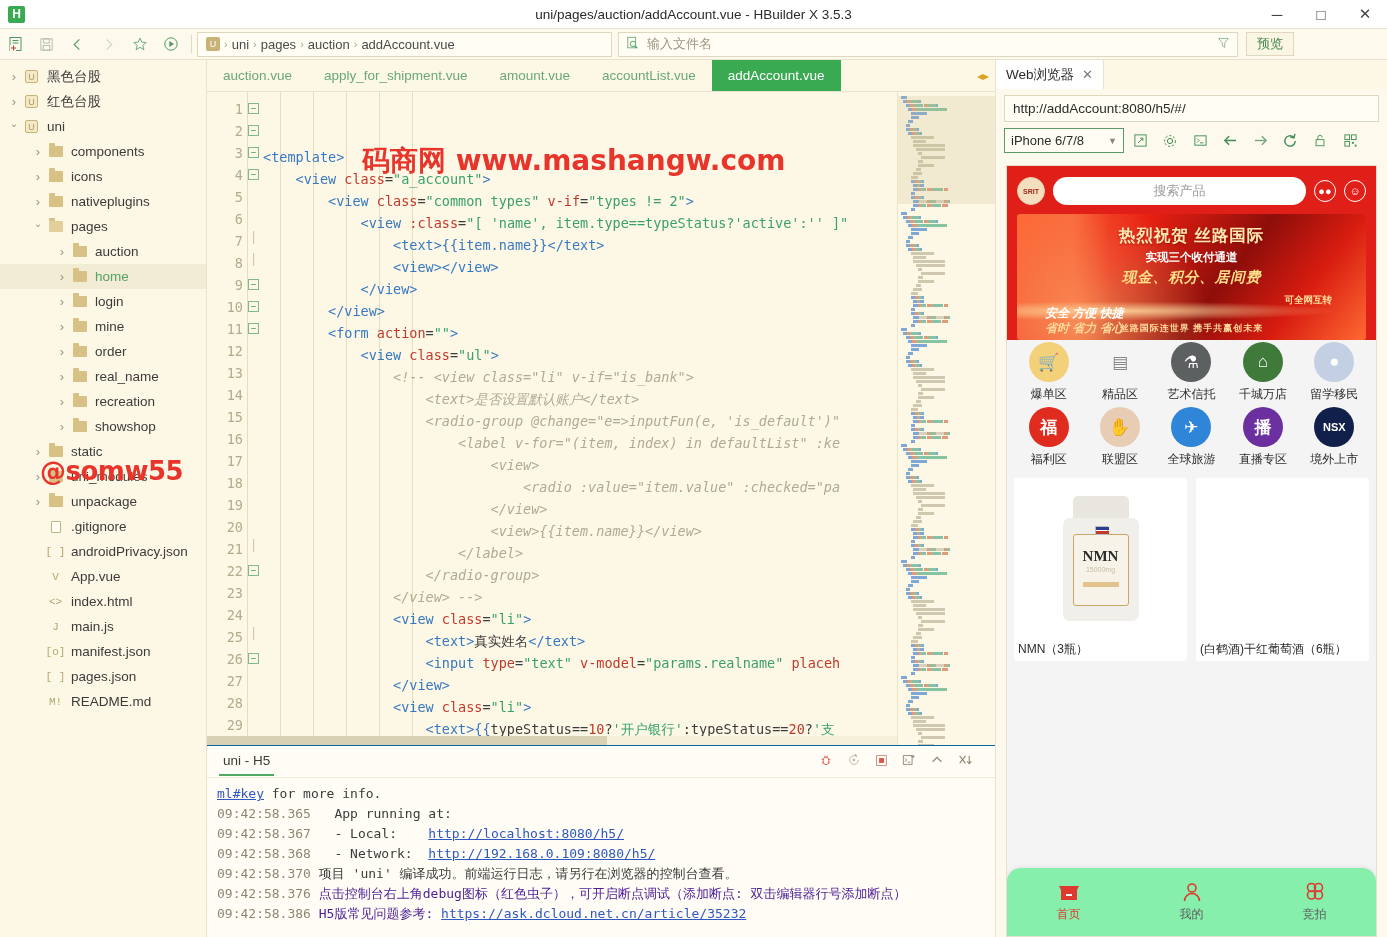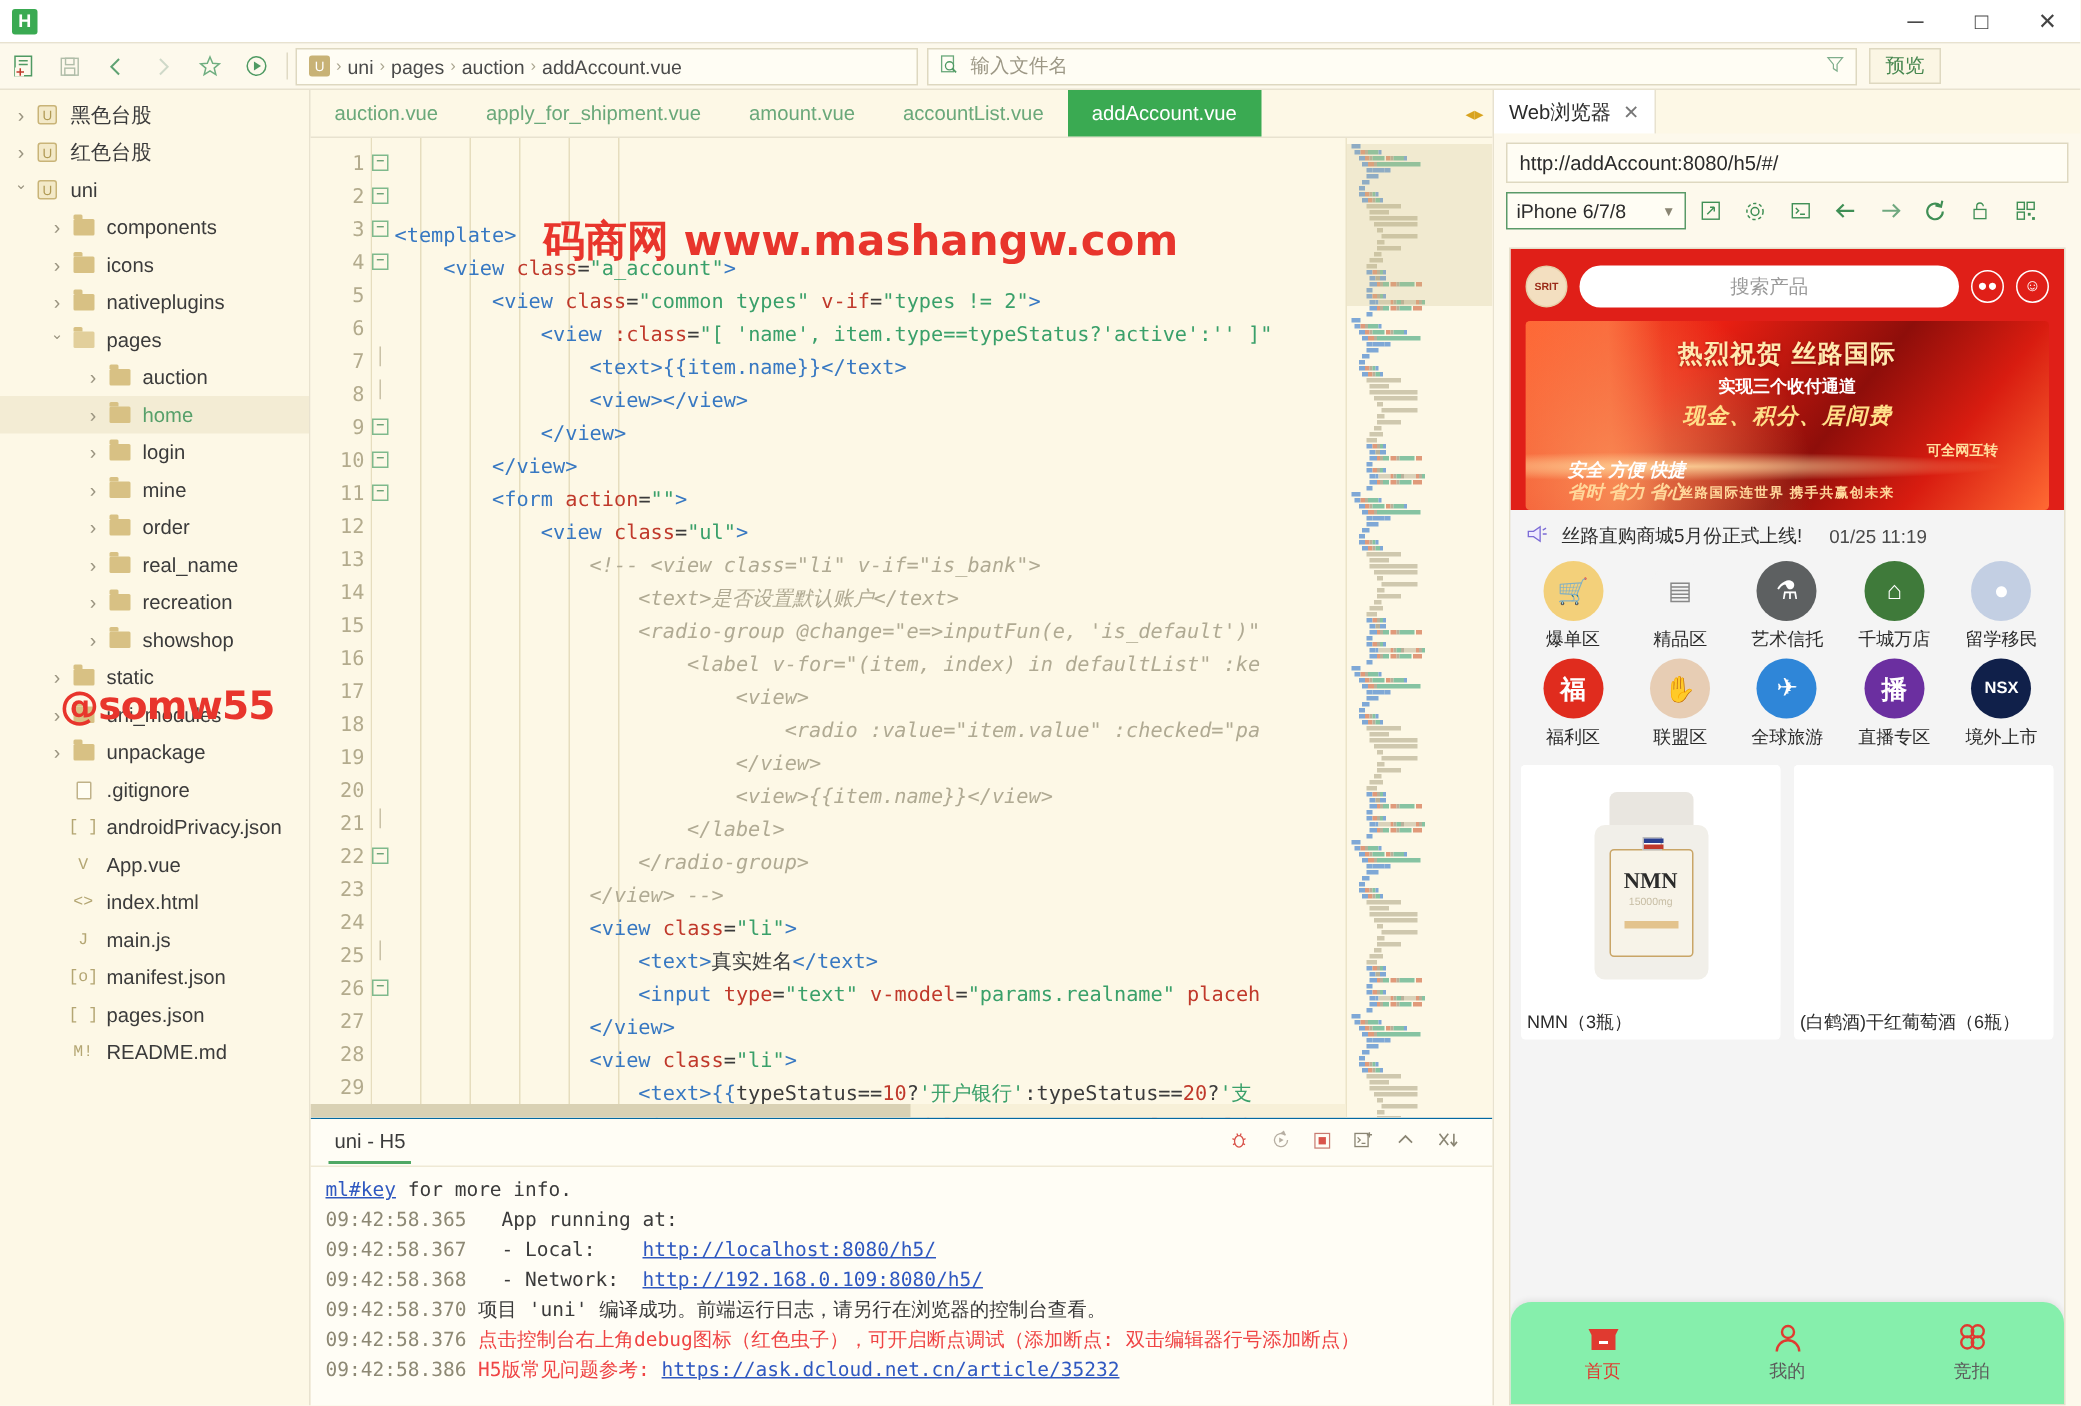--- a/index.html
+++ b/index.html
@@ -202,21 +202,21 @@
   .ci.red { color:#d9544b; }
   .ci.dk { color:#8a8573; }
   .console-body {
     flex:1 1 auto; padding:6px 0 0 10px; overflow:hidden;
     font-family:"DejaVu Sans Mono","Liberation Mono",monospace; font-size:13px;
   }
   .cnrow { height:20px; line-height:20px; white-space:pre; }
   .ts { color:#8d8874; }
   .lk { color:#2f58c0; text-decoration:underline;margin-top:20px; }
   .zh { color:#3b3b3b; }
-  .zh-o { color:#ef4444; }
+  .zh-o { color:#4c1d95; }
 
   
   .browser {
     width: 392px; flex:0 0 392px; background:#fdf9ec; border-left:1px solid #e8e2cf;
     display:flex; flex-direction:column; min-height:0;
   }
   .br-tabbar { height:29px; flex:0 0 29px; display:flex; align-items:stretch; background:#fdf8e6;}
   .br-tab {
     display:flex;align-items:center;gap:8px;padding:0 10px;font-size:13.5px;color:#2b2b2b;
     background:#ffffff; border-right:1px solid #e8e2cf;
@@ -330,20 +330,21 @@
   .bottle .flag::before{content:"";position:absolute;left:0;top:0;width:13px;height:3px;background:#2a3f8f;}
   .bottle .flag::after{content:"";position:absolute;left:0;bottom:0;width:13px;height:3px;background:#c0392b;}
 </style>
 </head>
 <body>
 
 <div class="app">
 
   <div class="titlebar">
     <div class="hb-logo">H</div>
+    <div class="win-title">uni/pages/auction/addAccount.vue - HBuilder X 3.5.3</div>
     <div class="win-ctrls">
       <div class="win-btn">─</div>
       <div class="win-btn">□</div>
       <div class="win-btn close">✕</div>
     </div>
   </div>
 
   <div class="toolbar">
     <div class="tb-icon">
       <svg width="16" height="16" viewBox="0 0 16 16">
@@ -1010,31 +1011,20 @@
             <div class="bn-t4">可全网互转</div>
             <div class="bn-t5">丝路国际连世界  携手共赢创未来</div>
             <div class="bn-left">
               <div>安全 方便 快捷</div>
               <div class="l2">省时 省力 省心</div>
             </div>
           </div>
         </div>
 
         <div class="ph-body">
-          <div class="notice">
-            <span class="horn">
-              <svg width="16" height="14" viewBox="0 0 18 16">
-                  <polygon points="2,6 6,6 11,2.5 11,13.5 6,10 2,10" fill="#efeaff" stroke="#7b6bd6"></polygon>
-                  <line x1="13" y1="5" x2="15.5" y2="3.5" stroke="#7b6bd6"></line>
-                  <line x1="13" y1="8" x2="16" y2="8" stroke="#7b6bd6"></line>
-                </svg>
-            </span>
-            <span class="notice-t">丝路直购商城5月份正式上线!</span>
-            <span class="notice-d">01/25 11:19</span>
-          </div>
 
           <div class="grid" id="catgrid">
               <div class="gcell">
                 <div class="gicon" style="background: rgb(243, 208, 122); display: flex; align-items: center; justify-content: center; color: rgb(255, 255, 255); font-size: 17px; font-weight: bold;">🛒</div>
                 <div class="glabel">爆单区</div>
               </div>
               <div class="gcell">
                 <div class="gicon" style="background: rgb(244, 244, 244); display: flex; align-items: center; justify-content: center; color: rgb(136, 136, 136); font-size: 17px; font-weight: bold;">▤</div>
                 <div class="glabel">精品区</div>
               </div>

